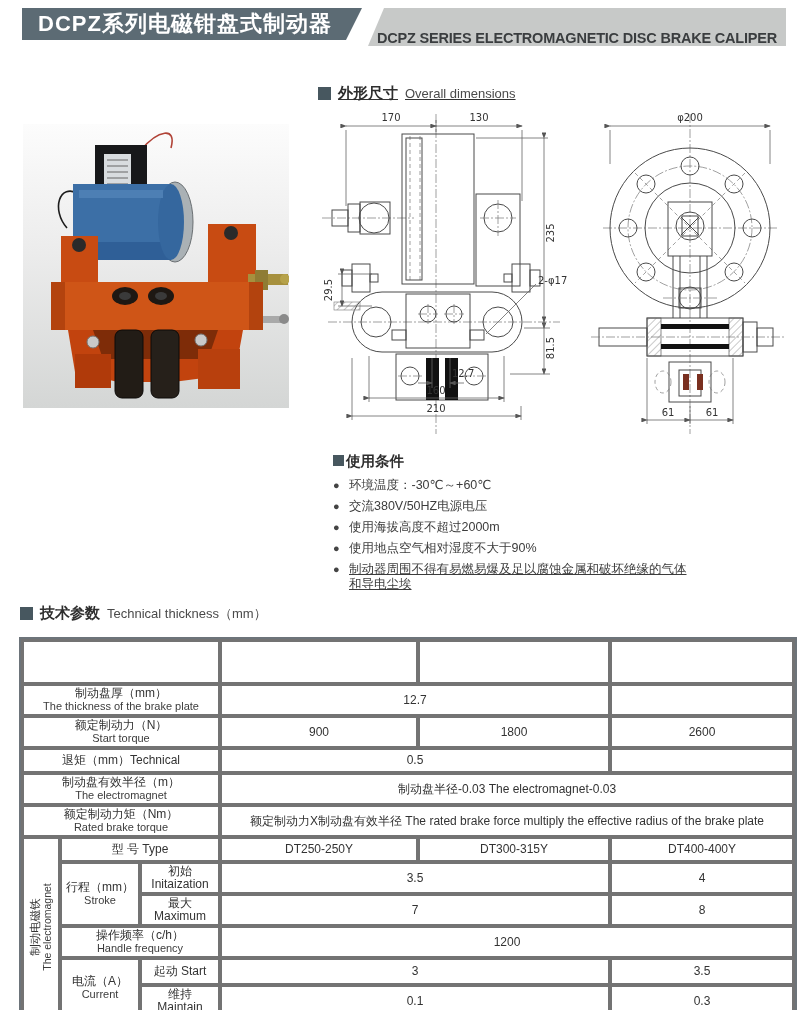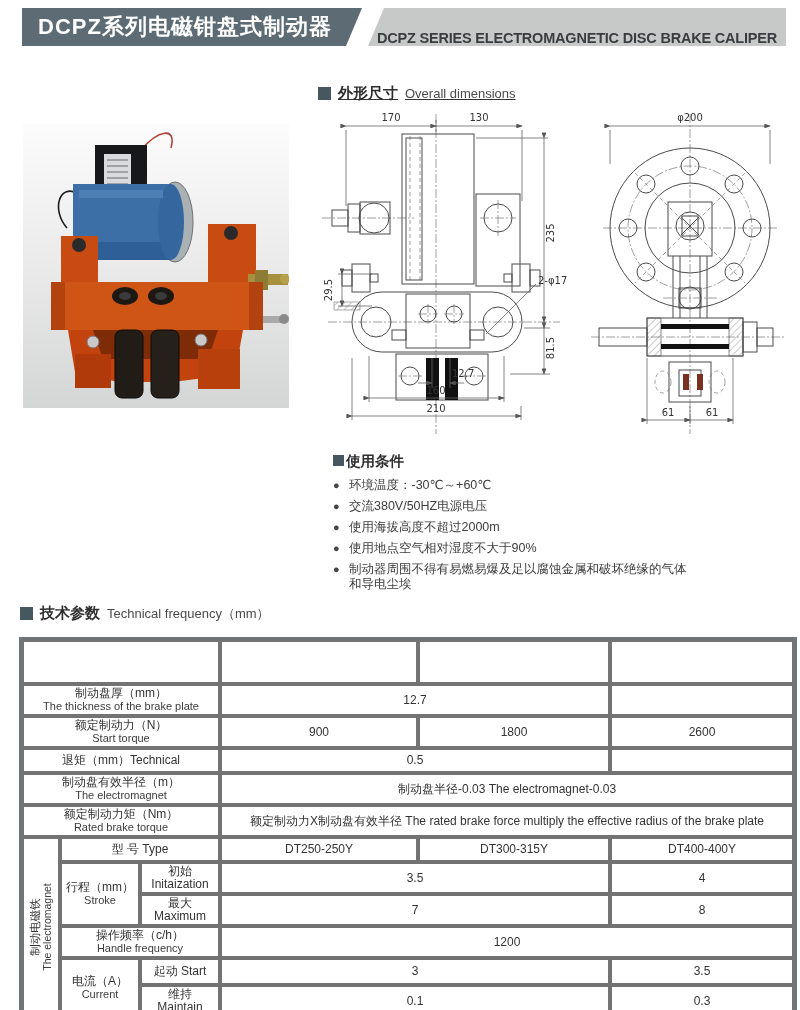--- a/index.html
+++ b/index.html
@@ -1,20 +1,20 @@
 <!DOCTYPE html>
 <html><head>
 <meta charset="utf-8">
 <style>
   html,body{margin:0;padding:0;background:#fff;}
   #page{position:relative;width:800px;height:1010px;background:#fff;overflow:hidden;
         font-family:"Liberation Sans","DejaVu Sans",sans-serif;color:#333;}
 
   
-  .hdr-left{position:absolute;left:22px;top:8px;width:340px;height:38px;background:#5c6b74;
+  .hdr-left{position:absolute;left:22px;top:8px;width:340px;height:32px;background:#5c6b74;
     clip-path:polygon(0 0,100% 0,calc(100% - 16px) 100%,0 100%);
     display:flex;align-items:center;padding-left:16px;box-sizing:border-box;}
   .hdr-left span{color:#fff;font-size:22px;font-weight:bold;letter-spacing:1px;}
   .hdr-right{position:absolute;left:368px;top:8px;width:418px;height:38px;background:#c7c9c8;
     clip-path:polygon(16px 0,100% 0,100% 100%,0 100%);
     display:flex;align-items:flex-end;justify-content:center;}
   .hdr-right span{color:#3a3d3f;font-size:14.5px;font-weight:bold;letter-spacing:-0.2px;}
 
   
   .sec-title{position:absolute;font-size:15px;display:flex;align-items:center;gap:7px;}
@@ -314,28 +314,28 @@
     <div class="cond-item">
         <span class="dot">●</span>
         <span class="txt">使用海拔高度不超过2000m</span>
       </div>
     <div class="cond-item">
         <span class="dot">●</span>
         <span class="txt">使用地点空气相对湿度不大于90%</span>
       </div>
     <div class="cond-item">
         <span class="dot">●</span>
-        <span class="txt" style="max-width:340px;">制动器周围不得有易燃易爆及足以腐蚀金属和破坏绝缘的气体和导电尘埃</span>
+        <span class="txt" style="max-width:340px;text-decoration:underline;">制动器周围不得有易燃易爆及足以腐蚀金属和破坏绝缘的气体和导电尘埃</span>
       </div>
   </div>
 
   <div class="sec-title" style="left:20px;top:604px;">
     <span class="sq"></span>
     <span class="sec-zh">技术参数</span>
-    <span class="sec-en">Technical frequency（mm）</span>
+    <span class="sec-en">Technical thickness（mm）</span>
   </div>
 
   <table class="params outer">
     <colgroup>
       <col style="width:38px">
         <col style="width:80px">
         <col style="width:80px">
       <col style="width:198px">
         <col style="width:192px">
         <col style="width:184px">

